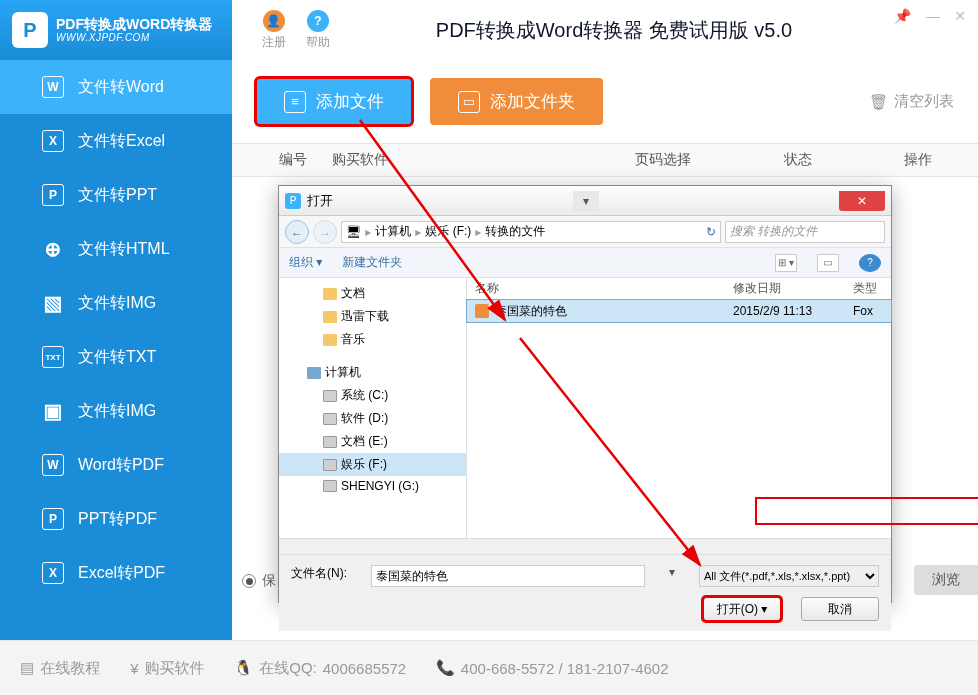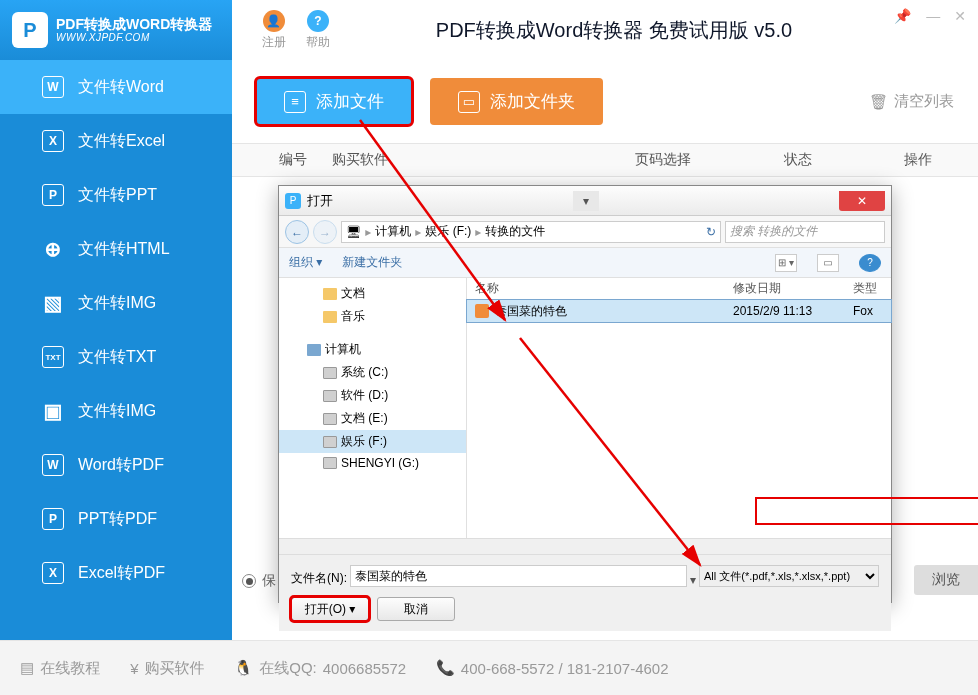--- a/index.html
+++ b/index.html
@@ -73,24 +73,24 @@
 .dlg-list { flex: 1; font-size: 12px; }
 .list-head { height: 22px; display: flex; align-items: center; border-bottom: 1px solid #e0e0e0; color: #555; padding-left: 8px; }
 .lh1 { flex: 1; }
 .lh2 { width: 120px; }
 .lh3 { width: 38px; }
 .list-row { height: 22px; display: flex; align-items: center; padding-left: 8px; cursor: pointer; }
 .list-row.selected { background: #cde6f7; outline: 1px solid #7aa7d0; }
 .file-i { width: 14px; height: 14px; background: #f08c3a; border-radius: 2px; margin-right: 6px; display: inline-block; }
 .dlg-scrollbar { height: 16px; background: #f0f0f0; border-top: 1px solid #ddd; }
 .dlg-bottom { padding: 10px 12px; display: flex; flex-direction: column; gap: 10px; background: #f0f0f0; border-top: 1px solid #ddd; }
-.filename-row { display: flex; align-items: flex-end; gap: 3px; font-size: 12px; }
+.filename-row { display: flex; align-items: flex-start; gap: 24px; font-size: 12px; }
 .filename-row input { flex: 1; height: 22px; border: 1px solid #ccc; padding: 0 4px; font-size: 12px; }
 .filename-row select { width: 180px; height: 22px; border: 1px solid #ccc; font-size: 11px; }
-.btn-row { display: flex; gap: 8px; }
+.btn-row { display: flex; justify-content: flex-end; gap: 20px; }
 .win-btn { width: 78px; height: 24px; border: 1px solid #aaa; background: linear-gradient(#fdfdfd,#e8e8e8); font-size: 12px; border-radius: 3px; cursor: pointer; }
 .win-btn.primary { border: 1px solid #3a8ccf; }
 
 
 .arrow { position: absolute; pointer-events: none; }
 .arrow-line { stroke: #e60000; stroke-width: 2.5; fill: none; }
 .arrow-head { fill: #e60000; }
 </style>
 </head>
 <body>
@@ -250,20 +250,24 @@
     <span class="view-btn" style="background:#3a8ccf;color:#fff;border-color:#3a8ccf;border-radius:50%">?</span>
   </div>
   <div class="dlg-body">
     <div class="dlg-tree" id="tree">
         <div class="tree-item l2">
           <span class="tree-icon folder-i"></span>
           <span>文档</span>
         </div>
         <div class="tree-item l2">
           <span class="tree-icon folder-i"></span>
+          <span>迅雷下载</span>
+        </div>
+        <div class="tree-item l2">
+          <span class="tree-icon folder-i"></span>
           <span>音乐</span>
         </div>
         <div style="height: 10px;"></div>
         <div class="tree-item l1">
           <span class="tree-icon comp-i"></span>
           <span>计算机</span>
         </div>
         <div class="tree-item l2">
           <span class="tree-icon drive-i"></span>
           <span>系统 (C:)</span>

